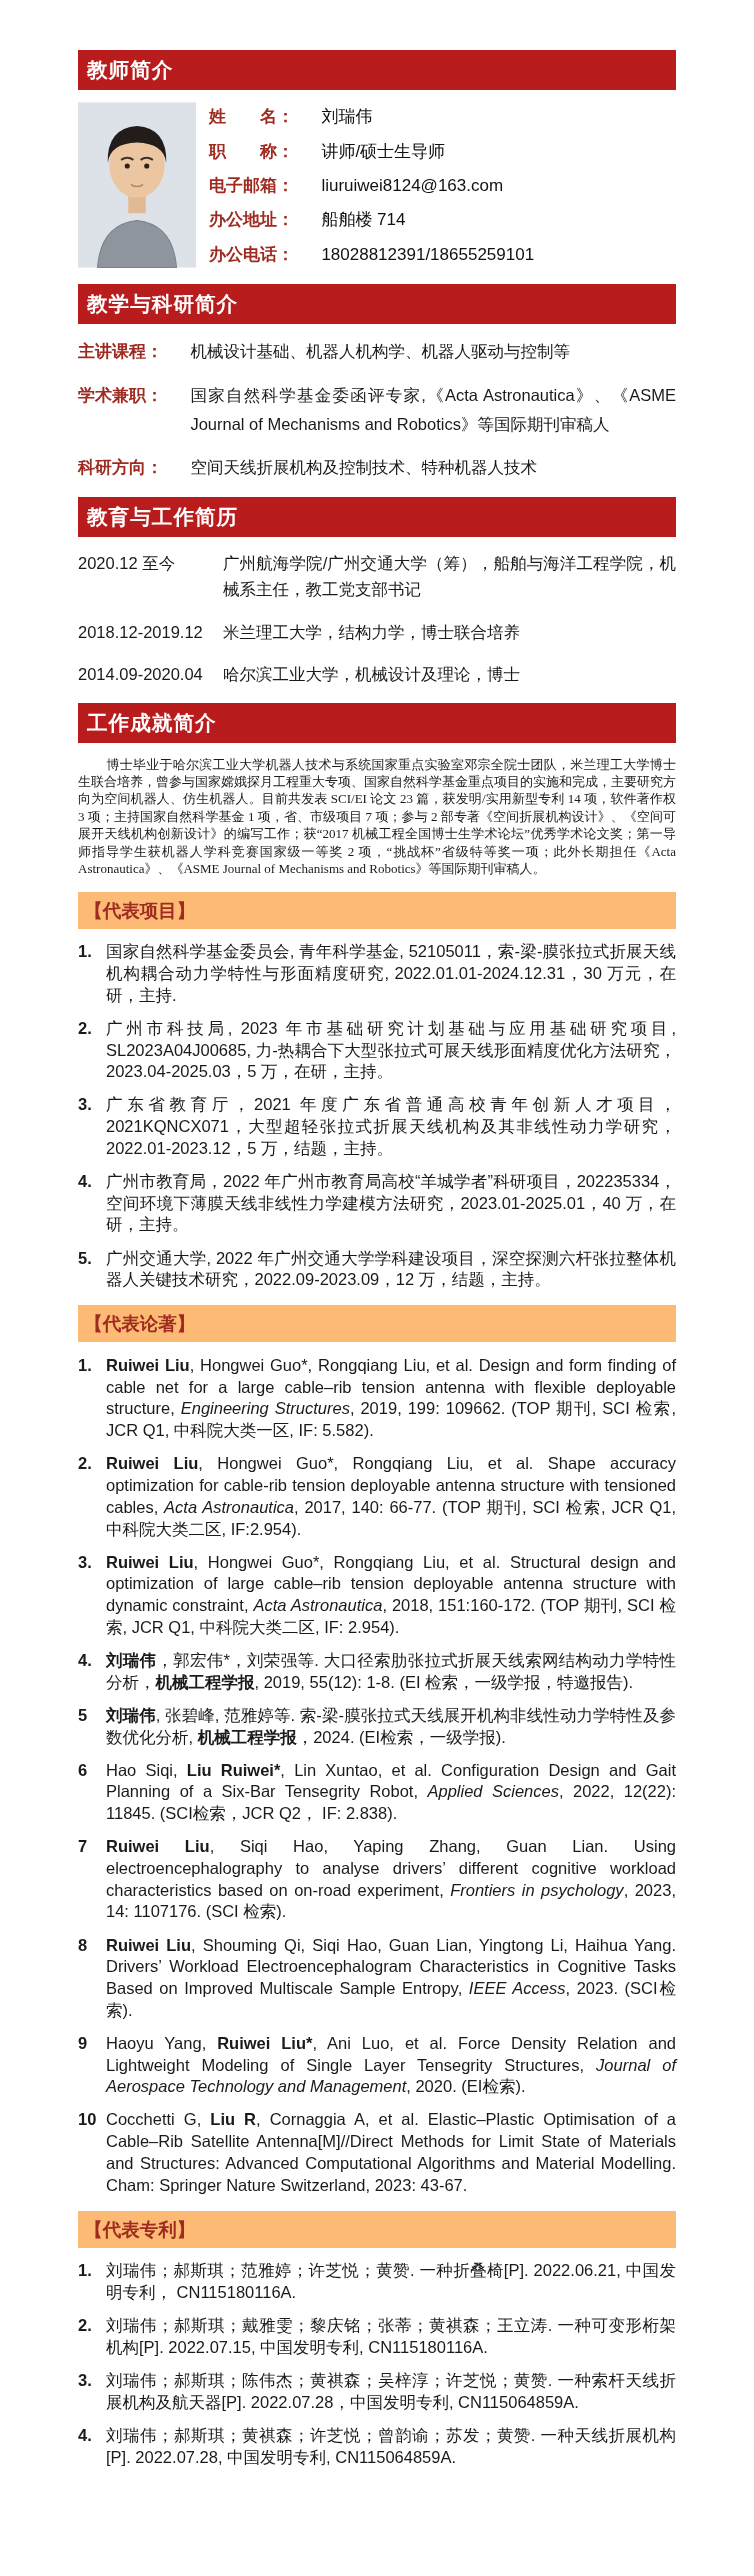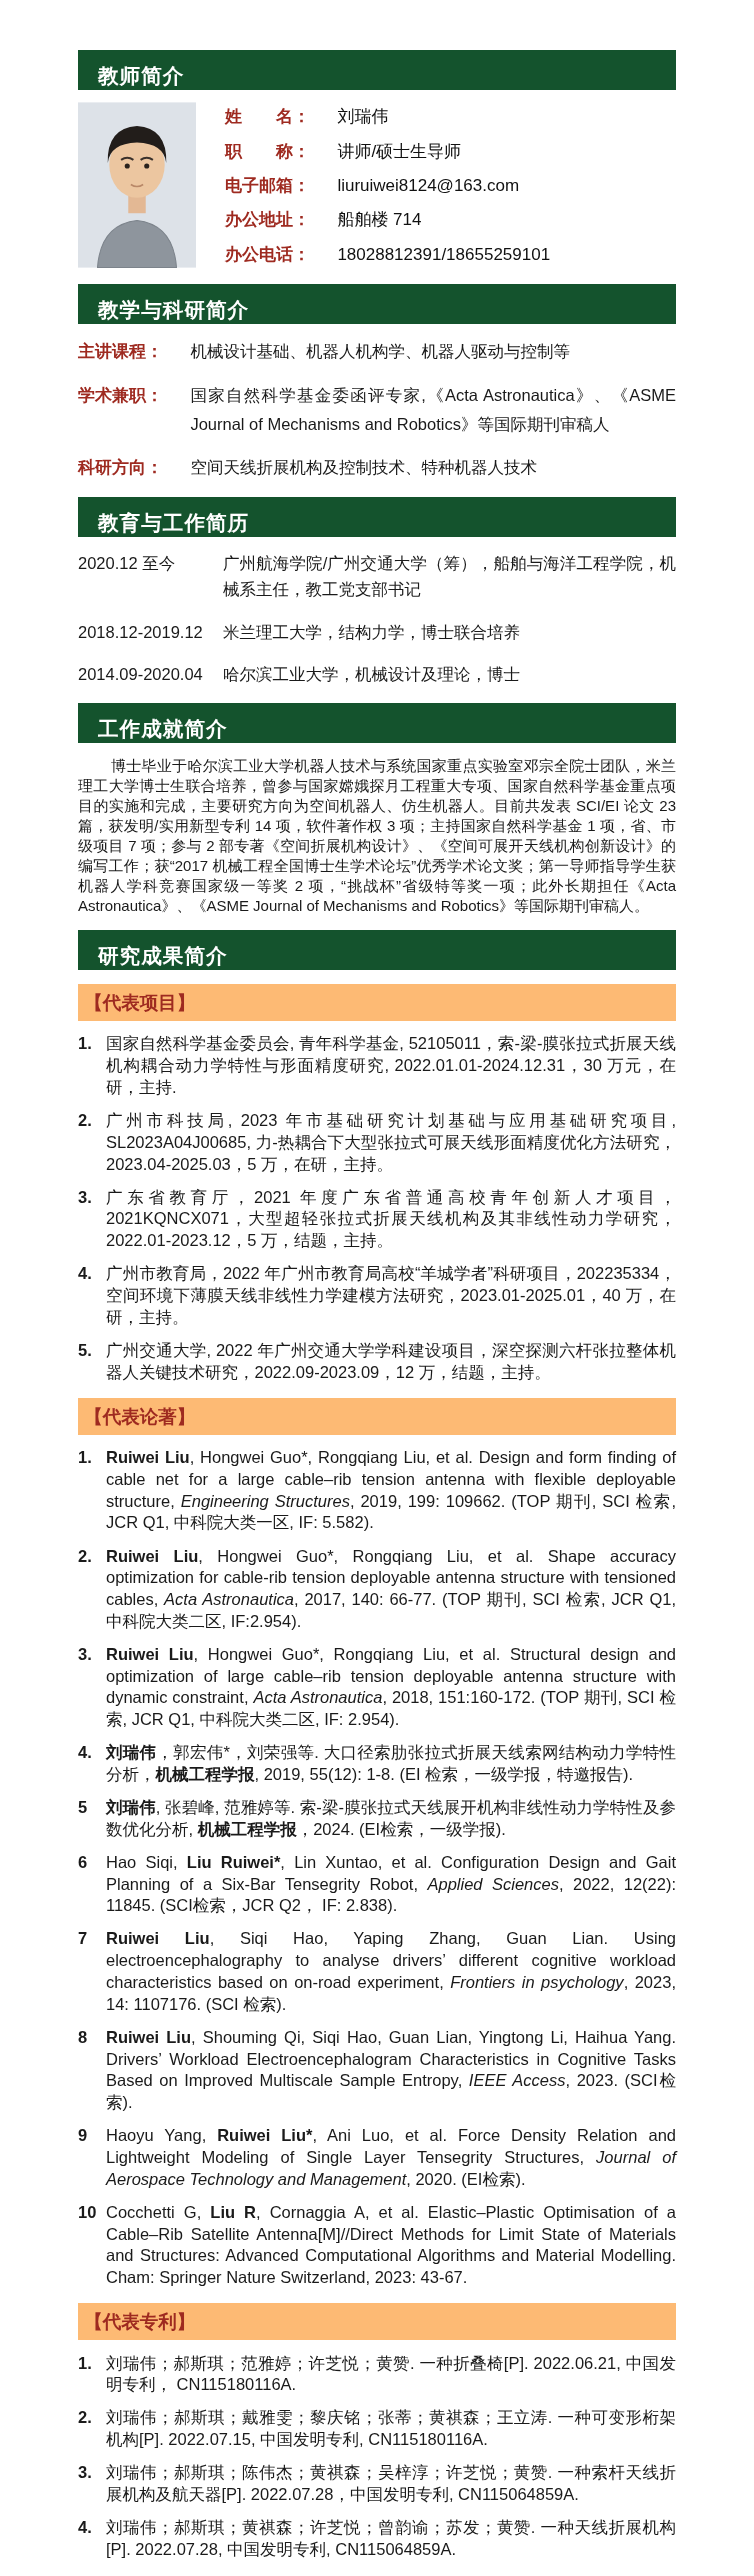--- a/index.html
+++ b/index.html
@@ -6,50 +6,51 @@
   body{
     width:754px;min-height:2760px;margin:0 auto;
     font-family:"Liberation Sans","DejaVu Sans",sans-serif;
     color:#1a1a1a;
     -webkit-font-smoothing:antialiased;
   }
   .page{padding:50px 78px 31px 78px;width:598px;}
 
   
   .banner{
-    background:#14532d;height:40px;display:flex;align-items:flex-end;
-    padding-left:20px;box-sizing:border-box;margin:13.4px 0 12.4px 0;
+    background:#b91c1c;height:40px;display:flex;align-items:center;
+    padding-left:9px;box-sizing:border-box;margin:13.4px 0 12.4px 0;
   }
   .banner:first-child{margin-top:0;}
   .banner .banner-text{color:#ffffff;font-size:20.6px;font-weight:bold;letter-spacing:1px;}
 
   
-  .profile{display:flex;gap:29px;margin:2.1px 0 3.1px 0;}
+  .profile{display:flex;gap:13px;margin:2.1px 0 3.1px 0;}
   .photo{width:118px;height:166px;flex:0 0 auto;overflow:hidden;}
   .photo svg{display:block;width:118px;height:166px;}
   .fields{display:flex;flex-direction:column;justify-content:space-between;padding:3.1px 0 5.2px 0;}
   .field-row{display:flex;align-items:baseline;margin:0 0 11.3px 0;}
   .field-row:last-child{margin-bottom:0;}
   .field-label{color:#9E2A20;font-weight:bold;font-size:17px;width:98px;flex:0 0 auto;}
   .field-value{font-size:17px;color:#111;margin-left:14.4px;}
 
   
   .kv-row{display:flex;margin:0 0 13.4px 0;justify-content:space-between;}
   .kv-label{color:#9E2A20;font-weight:bold;font-size:17px;width:99px;flex:0 0 auto;line-height:1.8;}
   .kv-value{font-size:16.5px;line-height:1.8;flex:1;margin-left:13.4px;text-align:justify;}
 
   
   .edu-row{display:flex;margin:0 0 15.5px 0;}
   .edu-period{font-size:16.5px;width:145px;flex:0 0 auto;line-height:1.62;}
   .edu-desc{font-size:16.5px;line-height:1.62;flex:1;text-align:justify;}
 
   
   .para{
-    font-size:15px;line-height:1.34;text-align:justify;margin:3.1px 0 5.2px 0;
+    font-size:13px;line-height:1.34;text-align:justify;margin:3.1px 0 5.2px 0;
     text-indent:2.2em;
+    font-family:Liberation Serif, serif;
   }
 
   
   .subhead{
     background:#fdba74;height:37px;display:flex;align-items:center;
     padding-left:6.2px;box-sizing:border-box;margin:14.4px 0 12.4px 0;
   }
   .subhead span{color:#9E2A20;font-size:18.5px;font-weight:bold;}
 
   
@@ -154,23 +155,20 @@
         <span class="edu-period">2014.09-2020.04</span>
         <div class="edu-desc">哈尔滨工业大学，机械设计及理论，博士</div>
       </div>
     </section>
 
   <header class="banner">
     <span class="banner-text">工作成就简介</span>
   </header>
   <p class="para">博士毕业于哈尔滨工业大学机器人技术与系统国家重点实验室邓宗全院士团队，米兰理工大学博士生联合培养，曾参与国家嫦娥探月工程重大专项、国家自然科学基金重点项目的实施和完成，主要研究方向为空间机器人、仿生机器人。目前共发表 SCI/EI 论文 23 篇，获发明/实用新型专利 14 项，软件著作权 3 项；主持国家自然科学基金 1 项，省、市级项目 7 项；参与 2 部专著《空间折展机构设计》、《空间可展开天线机构创新设计》的编写工作；获“2017 机械工程全国博士生学术论坛”优秀学术论文奖；第一导师指导学生获机器人学科竞赛国家级一等奖 2 项，“挑战杯”省级特等奖一项；此外长期担任《Acta Astronautica》、《ASME Journal of Mechanisms and Robotics》等国际期刊审稿人。</p>
 
-  <header class="banner">
-    <span class="banner-text">研究成果简介</span>
-  </header>
 
   <div class="subhead">
     <span>【代表项目】</span>
   </div>
   <div class="num-list">
 
       <div class="num-item">
         <span class="num">1.</span>
         <div class="item-text">国家自然科学基金委员会, 青年科学基金, 52105011，索-梁-膜张拉式折展天线机构耦合动力学特性与形面精度研究, 2022.01.01-2024.12.31，30 万元，在研，主持.</div>
       </div>

